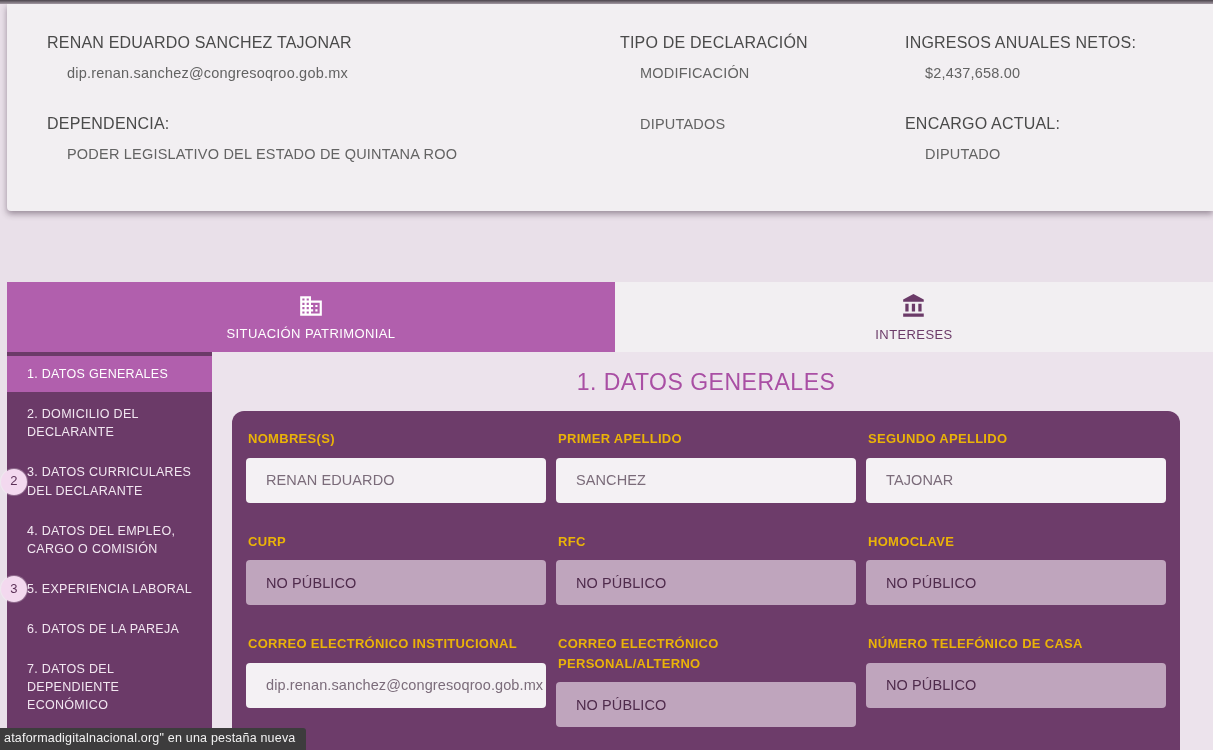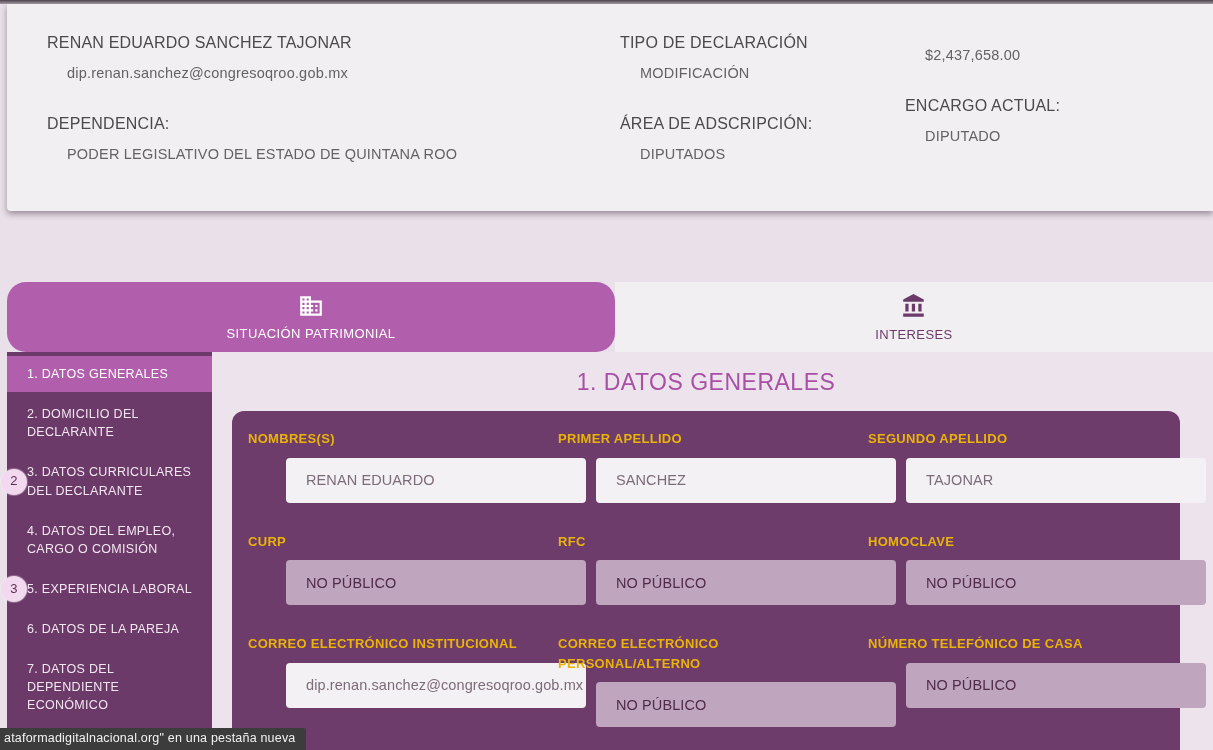--- a/index.html
+++ b/index.html
@@ -30,21 +30,21 @@
   .pc-col3{flex:1;}
   .pc-group{margin-bottom:33px;}
   .pc-label{font-size:16px;color:#4a4a4a;font-weight:500;letter-spacing:.2px;line-height:18px;}
   .pc-value{font-size:14.5px;color:#636363;margin-top:12px;padding-left:20px;letter-spacing:.2px;line-height:18px;}
 
   
   .tabbar{position:absolute;top:282px;left:7px;right:0;height:70px;display:flex;z-index:4;}
   .tab{display:flex;flex-direction:column;align-items:center;justify-content:center;
     gap:7px;font-size:13px;letter-spacing:.4px;cursor:pointer;}
   .tab .ticon{width:26px;height:26px;display:block;}
-  .tab.active{width:608px;background:var(--accent);color:#fff;border-radius:19px;}
+  .tab.active{width:608px;background:var(--accent);color:#fff;}
   .tab.inactive{flex:1;background:var(--card-bg);color:#6b3a68;gap:8px;}
 
   
   .sidebar{position:absolute;top:352px;left:7px;width:205px;bottom:0;
     background:var(--sidebar);padding-top:4px;z-index:3;}
   .side-item{position:relative;margin-bottom:4px;padding:9px 12px 9px 20px;
     color:#f2e7f1;font-size:12.5px;font-weight:500;line-height:1.45;
     letter-spacing:.3px;cursor:pointer;}
   .side-item.active{background:var(--accent);color:#ffffff;}
   .side-badge{position:absolute;left:-6px;top:50%;transform:translateY(-50%);
@@ -56,21 +56,21 @@
   .main{position:absolute;top:352px;left:212px;right:0;bottom:0;background:var(--main-bg);}
   .section-title{margin:17px 33px 0 20px;text-align:center;color:var(--title);
     font-size:23px;font-weight:500;letter-spacing:.5px;}
   .panel{margin:15px 33px 0 20px;background:var(--panel);border-radius:12px;
     padding:18px 14px 60px;display:grid;grid-template-columns:repeat(3,1fr);
     column-gap:10px;row-gap:29px;align-items:start;min-height:330px;}
   .field label{display:block;color:#eab308;font-size:13px;font-weight:600;
     letter-spacing:.3px;margin:0 0 9px 2px;line-height:1.5;white-space:pre-line;}
   .field input{width:100%;height:45px;border:none;border-radius:4px;
     background:#f4f1f4;color:#7b6c7a;font-size:14.5px;padding:0 0 0 20px;
-    font-family:inherit;letter-spacing:.1px;outline:none;margin-left:40px;}
+    font-family:inherit;letter-spacing:.1px;outline:none;}
   .field input.muted{background:var(--muted-field);color:#4f2b4c;}
 
   
   .statusbar{position:absolute;left:0;bottom:0;background:#3d3c3d;color:#f2f2f2;
     font-size:12.5px;font-weight:500;letter-spacing:.2px;
     padding:3px 10px 5px 4px;border-top-right-radius:3px;z-index:10;}
 </style>
 </head>
 <body>
 
@@ -86,26 +86,26 @@
       <div class="pc-label">DEPENDENCIA:</div>
       <div class="pc-value">PODER LEGISLATIVO DEL ESTADO DE QUINTANA ROO</div>
     </div>
   </div>
   <div class="pc-col2">
     <div class="pc-group">
       <div class="pc-label">TIPO DE DECLARACIÓN</div>
       <div class="pc-value">MODIFICACIÓN</div>
     </div>
     <div class="pc-group">
-      <div class="pc-label">ÁREA DE ADSCRIPCIÓN:</div>
       <div class="pc-value">DIPUTADOS</div>
     </div>
   </div>
   <div class="pc-col3">
     <div class="pc-group">
+      <div class="pc-label">INGRESOS ANUALES NETOS:</div>
       <div class="pc-value">$2,437,658.00</div>
     </div>
     <div class="pc-group">
       <div class="pc-label">ENCARGO ACTUAL:</div>
       <div class="pc-value">DIPUTADO</div>
     </div>
   </div>
 </section>
 
 <nav class="tabbar">

